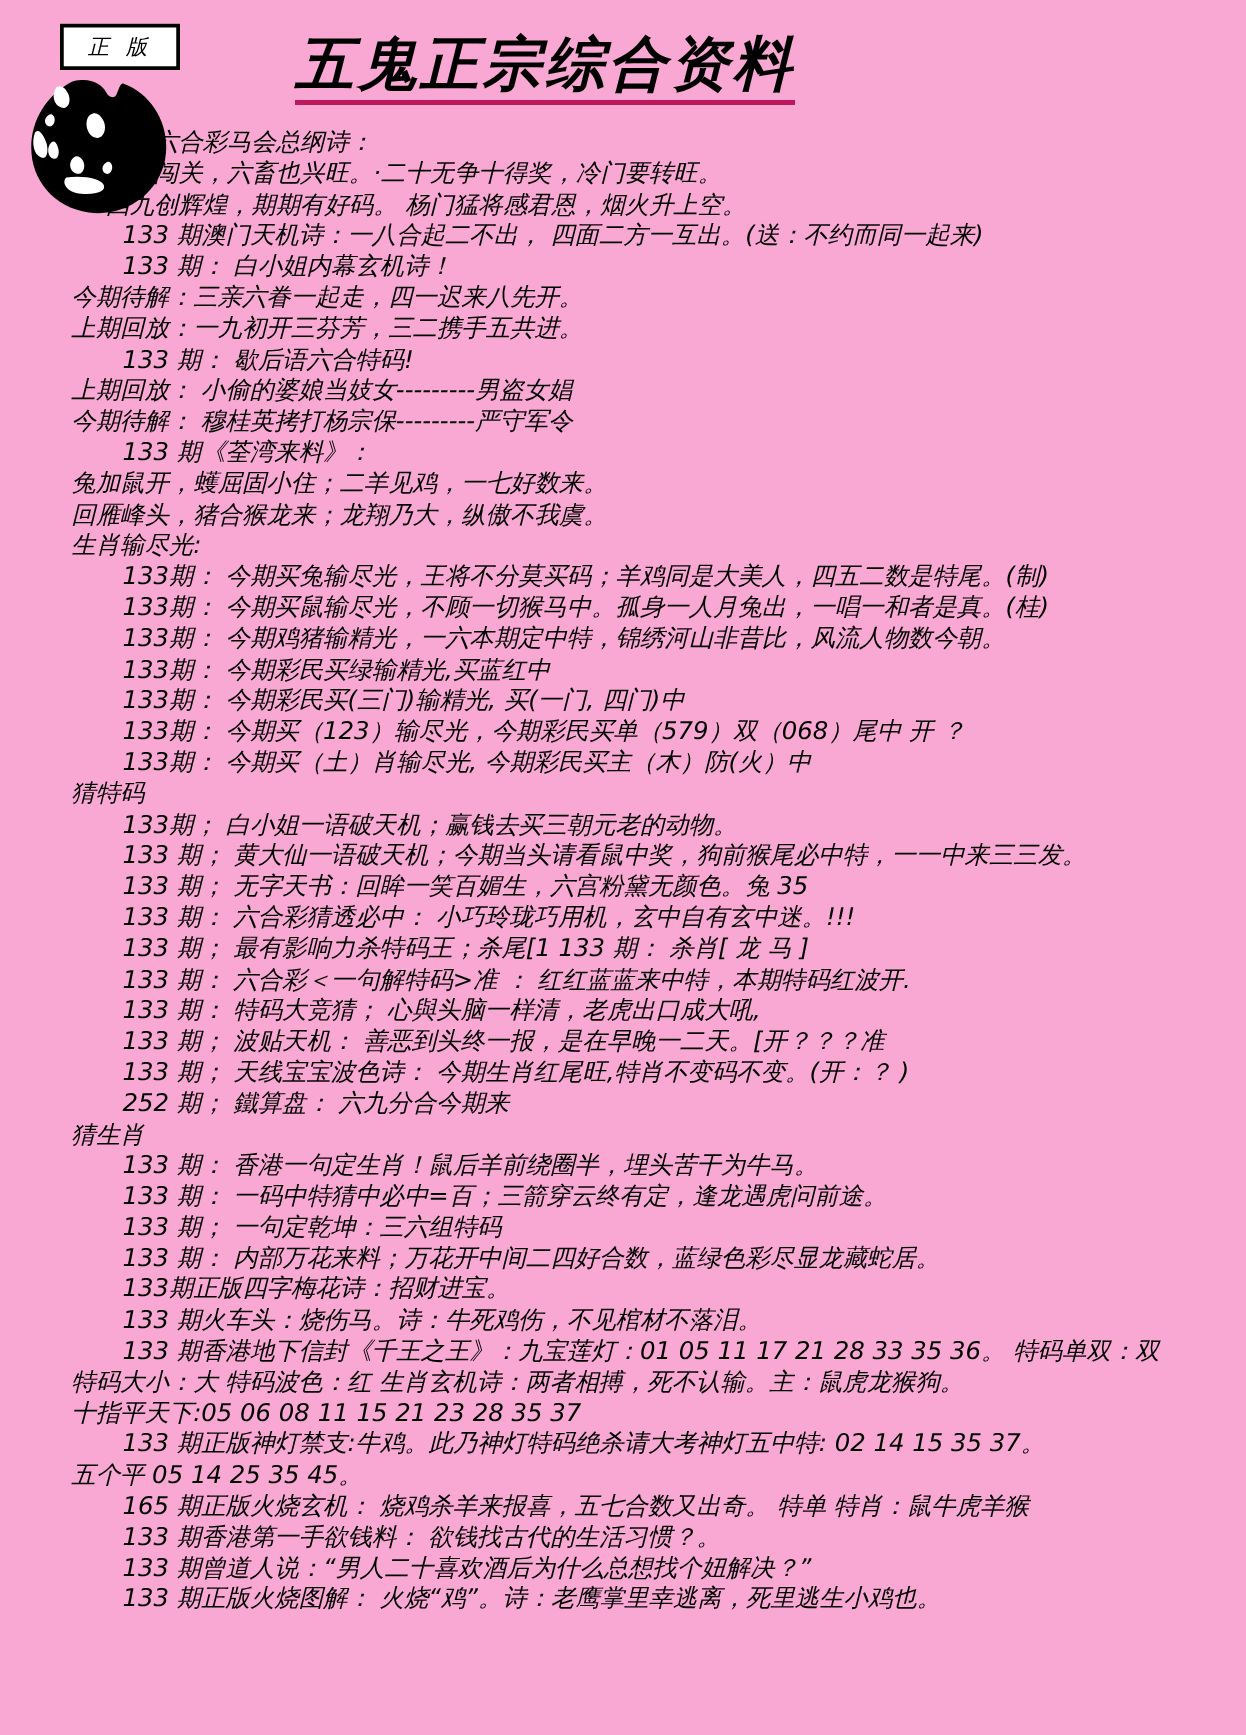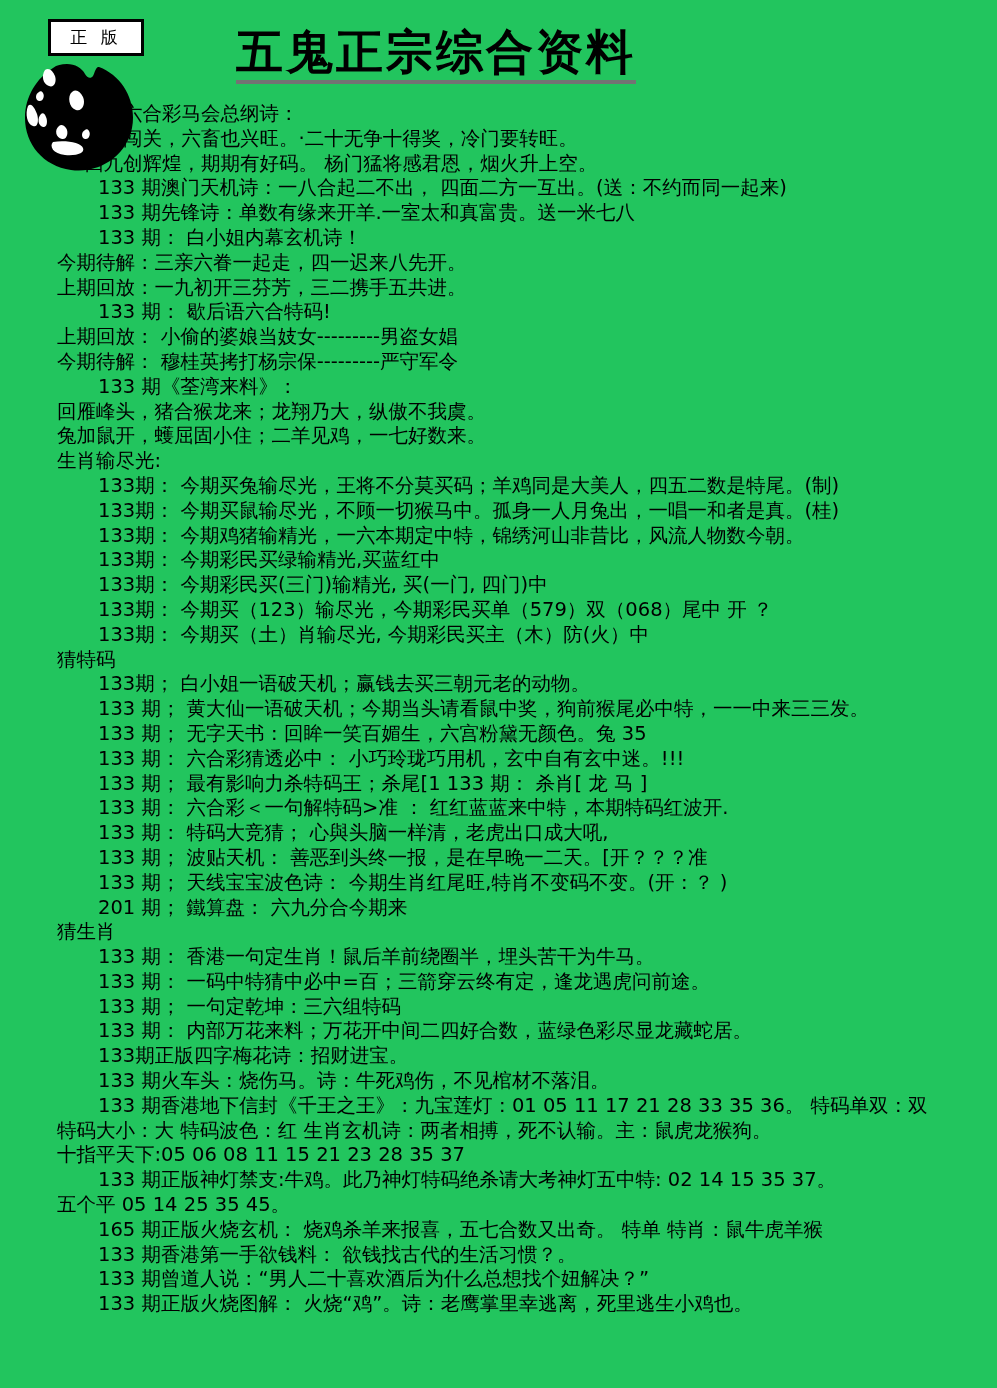--- a/index.html
+++ b/index.html
@@ -8,22 +8,23 @@
     background: #ffffff;
   }
   body {
     font-family: "DejaVu Sans", "Liberation Sans", sans-serif;
     color: #000000;
   }
   #page {
     position: relative;
     width: 997px;
     height: 1388px;
-    background: #22c55e;
+    background: #f9a8d4;
     overflow: hidden;
+    font-style: italic;
   }
 
   
   #banner {
     position: relative;
     height: 108px;
   }
   #edition-badge {
     position: absolute;
     left: 48px;
@@ -54,21 +55,21 @@
 
   #main-title {
     position: absolute;
     left: 236px;
     top: 27px;
     font-size: 47px;
     font-weight: bold;
     letter-spacing: 3px;
     line-height: 1.08;
     white-space: nowrap;
-    border-bottom: 4px solid #737373;
+    border-bottom: 4px solid #be185d;
     padding-bottom: 2px;
     font-family: "DejaVu Serif", "Liberation Serif", serif;
   }
 
   
   #body-text {
     position: absolute;
     left: 0;
     top: 102px;
     width: 997px;
@@ -110,49 +111,48 @@
     </div>
 
     <div id="main-title">五鬼正宗综合资料</div>
   </div>
 
   <div id="body-text">
       <div class="ln ind3">香港六合彩马会总纲诗：</div>
       <div class="ln ind3">出鼠闯关，六畜也兴旺。·二十无争十得奖，冷门要转旺。</div>
       <div class="ln ind3">四九创辉煌，期期有好码。 杨门猛将感君恩，烟火升上空。</div>
       <div class="ln ind1">133 期澳门天机诗：一八合起二不出， 四面二方一互出。(送：不约而同一起来)</div>
-      <div class="ln ind1">133 期先锋诗：单数有缘来开羊.一室太和真富贵。送一米七八</div>
       <div class="ln ind1">133 期： 白小姐内幕玄机诗！</div>
       <div class="ln ind0">今期待解：三亲六眷一起走，四一迟来八先开。</div>
       <div class="ln ind0">上期回放：一九初开三芬芳，三二携手五共进。</div>
       <div class="ln ind1">133 期： 歇后语六合特码!</div>
       <div class="ln ind0">上期回放： 小偷的婆娘当妓女---------男盗女娼</div>
       <div class="ln ind0">今期待解： 穆桂英拷打杨宗保---------严守军令</div>
       <div class="ln ind1">133 期《荃湾来料》：</div>
+      <div class="ln ind0">兔加鼠开，蠖屈固小住；二羊见鸡，一七好数来。</div>
       <div class="ln ind0">回雁峰头，猪合猴龙来；龙翔乃大，纵傲不我虞。</div>
-      <div class="ln ind0">兔加鼠开，蠖屈固小住；二羊见鸡，一七好数来。</div>
       <div class="ln ind0">生肖输尽光:</div>
       <div class="ln ind1">133期： 今期买兔输尽光，王将不分莫买码；羊鸡同是大美人，四五二数是特尾。(制)</div>
       <div class="ln ind1">133期： 今期买鼠输尽光，不顾一切猴马中。孤身一人月兔出，一唱一和者是真。(桂)</div>
       <div class="ln ind1">133期： 今期鸡猪输精光，一六本期定中特，锦绣河山非昔比，风流人物数今朝。</div>
       <div class="ln ind1">133期： 今期彩民买绿输精光,买蓝红中</div>
       <div class="ln ind1">133期： 今期彩民买(三门)输精光, 买(一门, 四门)中</div>
       <div class="ln ind1">133期： 今期买（123）输尽光，今期彩民买单（579）双（068）尾中 开 ？</div>
       <div class="ln ind1">133期： 今期买（土）肖输尽光, 今期彩民买主（木）防(火）中</div>
       <div class="ln ind0">猜特码</div>
       <div class="ln ind1">133期； 白小姐一语破天机；赢钱去买三朝元老的动物。</div>
       <div class="ln ind1">133 期； 黄大仙一语破天机；今期当头请看鼠中奖，狗前猴尾必中特，一一中来三三发。</div>
       <div class="ln ind1">133 期； 无字天书：回眸一笑百媚生，六宫粉黛无颜色。兔 35</div>
       <div class="ln ind1">133 期： 六合彩猜透必中： 小巧玲珑巧用机，玄中自有玄中迷。!!!</div>
       <div class="ln ind1">133 期； 最有影响力杀特码王；杀尾[1   133 期： 杀肖[ 龙   马  ]</div>
       <div class="ln ind1">133 期： 六合彩＜一句解特码&gt;准 ： 红红蓝蓝来中特，本期特码红波开.</div>
       <div class="ln ind1">133 期： 特码大竞猜； 心與头脑一样清，老虎出口成大吼,</div>
       <div class="ln ind1">133 期； 波贴天机： 善恶到头终一报，是在早晚一二天。[开？？？准</div>
       <div class="ln ind1">133 期； 天线宝宝波色诗： 今期生肖红尾旺,特肖不变码不变。(开：？ )</div>
-      <div class="ln ind1">201 期； 鐵算盘： 六九分合今期来</div>
+      <div class="ln ind1">252 期； 鐵算盘： 六九分合今期来</div>
       <div class="ln ind0">猜生肖</div>
       <div class="ln ind1">133 期： 香港一句定生肖！鼠后羊前绕圈半，埋头苦干为牛马。</div>
       <div class="ln ind1">133 期： 一码中特猜中必中=百；三箭穿云终有定，逢龙遇虎问前途。</div>
       <div class="ln ind1">133 期； 一句定乾坤：三六组特码</div>
       <div class="ln ind1">133 期： 内部万花来料；万花开中间二四好合数，蓝绿色彩尽显龙藏蛇居。</div>
       <div class="ln ind1">133期正版四字梅花诗：招财进宝。</div>
       <div class="ln ind1">133 期火车头：烧伤马。诗：牛死鸡伤，不见棺材不落泪。</div>
       <div class="ln ind1">133 期香港地下信封《千王之王》：九宝莲灯：01 05 11 17 21 28 33 35 36。  特码单双：双</div>
       <div class="ln ind0">特码大小：大 特码波色：红 生肖玄机诗：两者相搏，死不认输。主：鼠虎龙猴狗。</div>
       <div class="ln ind0">十指平天下:05 06 08 11 15 21 23 28 35 37</div>

